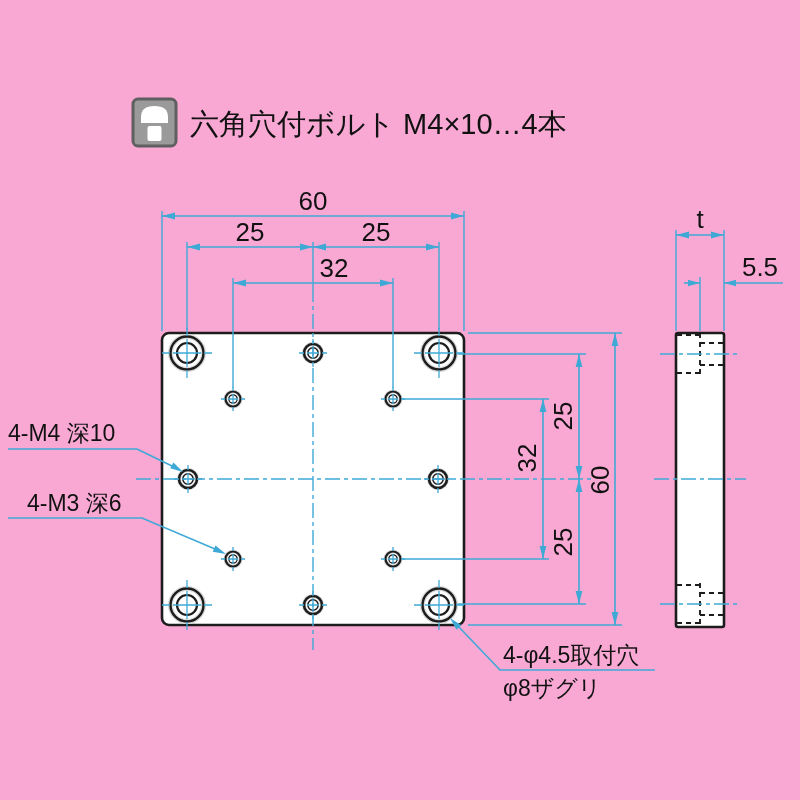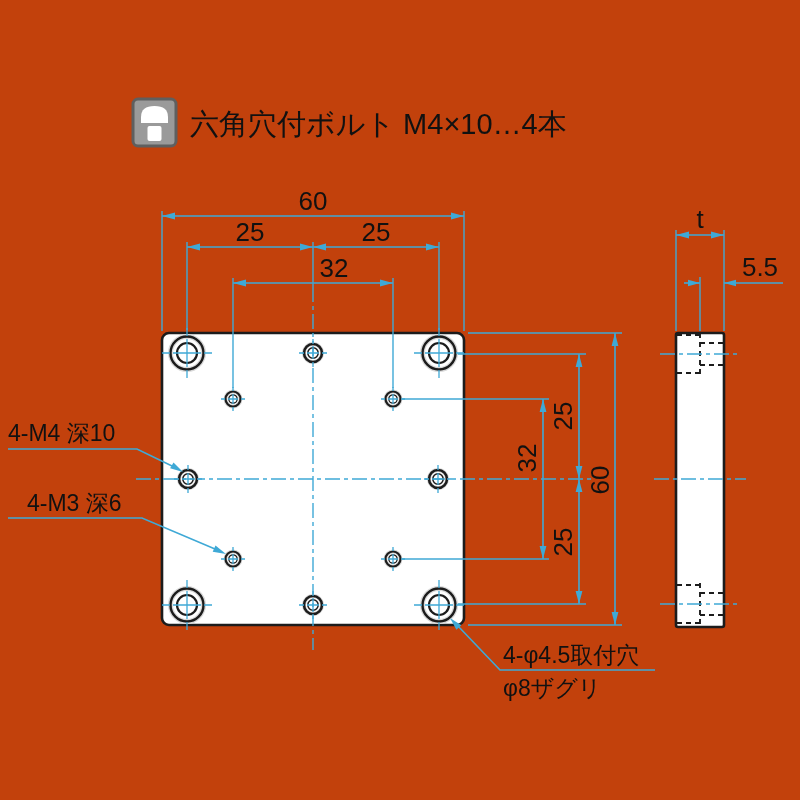--- a/index.html
+++ b/index.html
@@ -1,16 +1,16 @@
 <!DOCTYPE html>
 <html style="--dimension_blue: #3fa9d6; --outline_black: #1c1c1c; --icon_gray: #9a9a9a; --icon_border_gray: #5f5f5f; --text_black: #111111;"><head>
 <meta charset="utf-8">
 <style>
   html,body{margin:0;padding:0;background:#fff;}
-  .canvas{position:relative;width:800px;height:800px;background:#c2410c;overflow:hidden;}
+  .canvas{position:relative;width:800px;height:800px;background:#f9a8d4;overflow:hidden;}
   svg text{font-family:"Liberation Sans","DejaVu Sans",sans-serif;fill:var(--text_black,#111);}
   .t-title{font-size:29px;}
   .t-dim{font-size:26px;}
   .t-label{font-size:23px;}
   .dim{stroke:var(--dimension_blue,#3fa9d6);stroke-width:1.6;fill:none;}
   .ext{stroke:var(--dimension_blue,#3fa9d6);stroke-width:1.4;fill:none;}
   .cl{stroke:var(--dimension_blue,#3fa9d6);stroke-width:1.4;fill:none;stroke-dasharray:15 4 4 4;}
   .ch{stroke:var(--dimension_blue,#3fa9d6);stroke-width:1.3;fill:none;}
   .ah{fill:var(--dimension_blue,#3fa9d6);stroke:none;}
   .edge{fill:#ffffff;stroke:var(--outline_black,#1c1c1c);stroke-width:2.6;}

